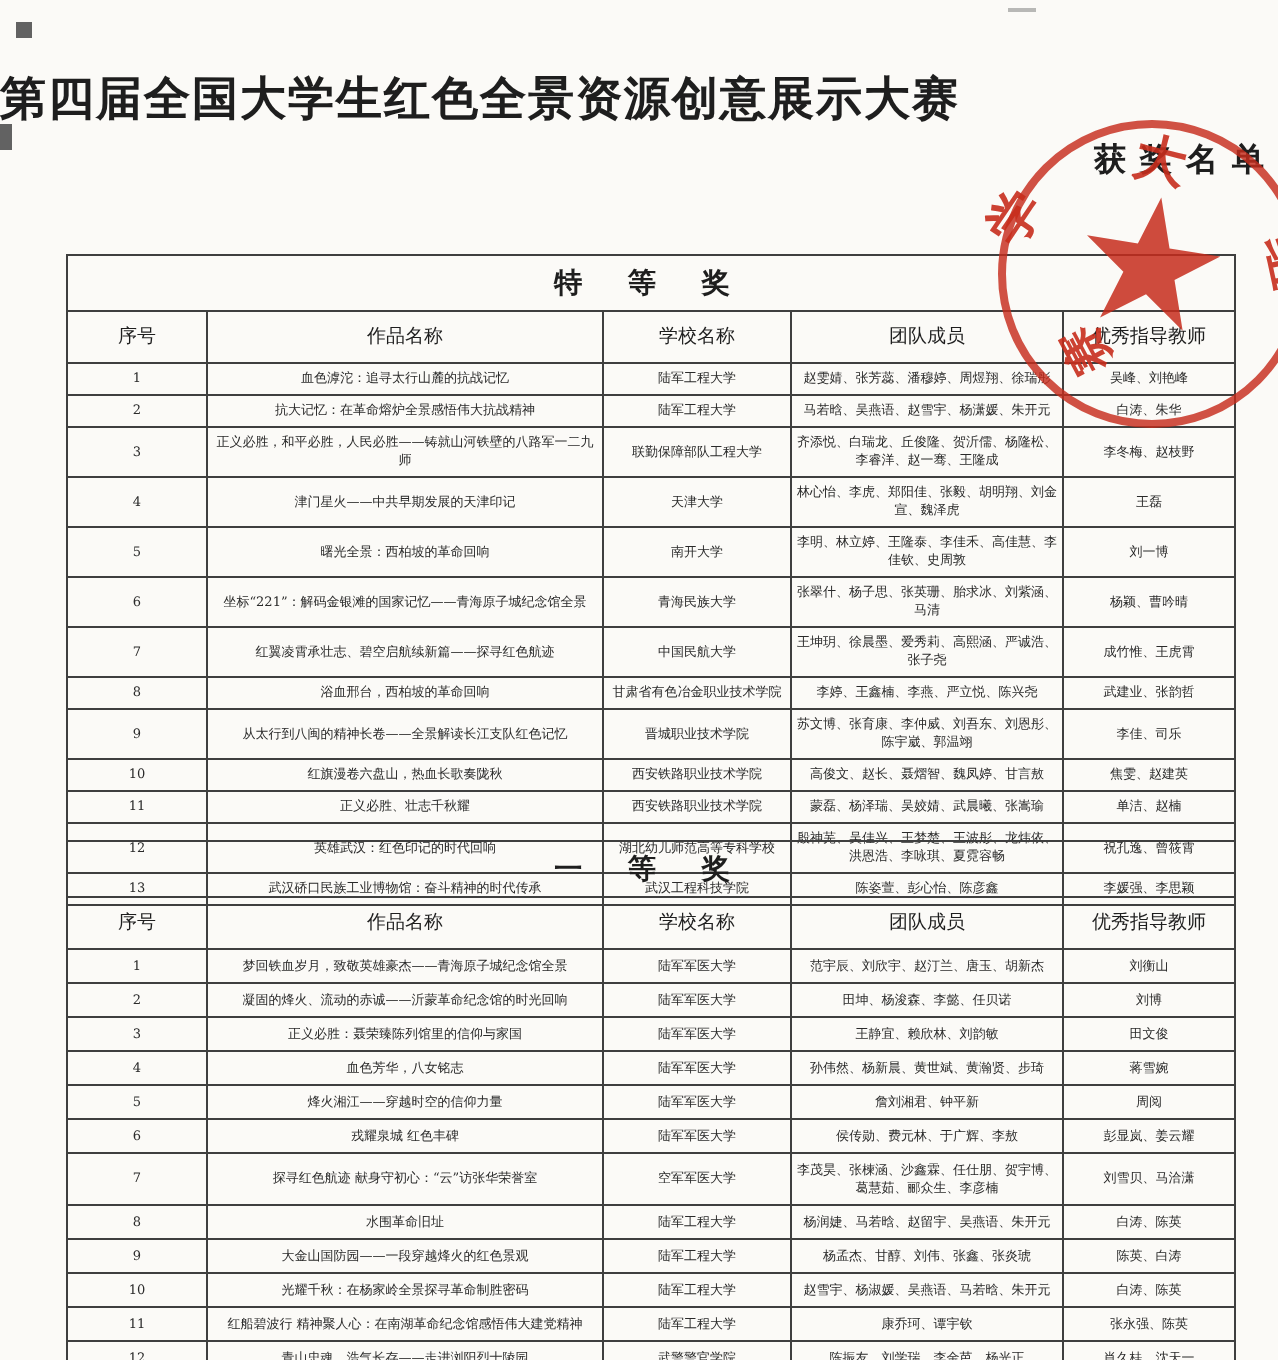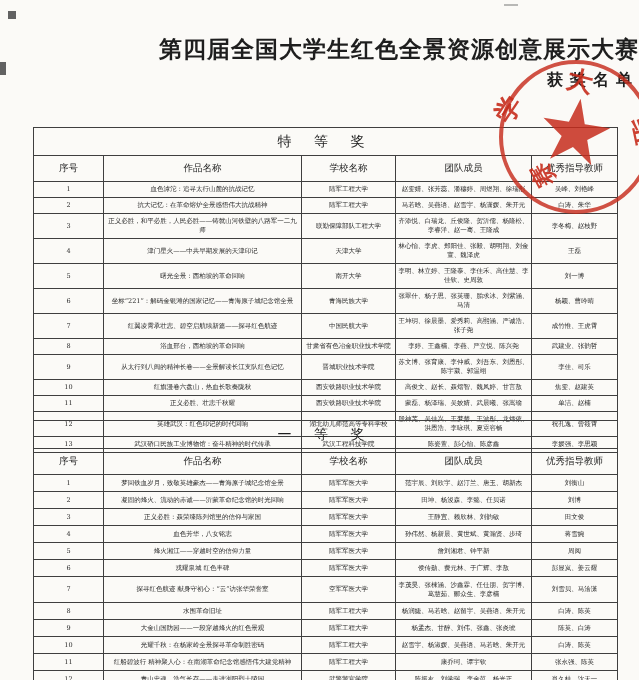--- a/index.html
+++ b/index.html
@@ -8,40 +8,40 @@
     background:#fbfaf7;color:#1e1e1e;
     font-family:"DejaVu Serif","Liberation Serif",serif;
   }
   .speck{position:absolute;background:#3c3c3c;opacity:.8;}
   #speck1{left:8px;top:11px;width:8px;height:8px;}
   #speck2{left:0px;top:62px;width:6px;height:13px;}
   #speck3{left:504px;top:4px;width:14px;height:2px;opacity:.35;}
 
   .page-title{
     position:absolute;left:0;top:34px;width:100%;
-    text-align:right;font-weight:bold;font-size:23px;letter-spacing:1px;
+    text-align:left;font-weight:bold;font-size:23px;letter-spacing:1px;
   }
   .page-subtitle{
     position:absolute;left:0;top:70px;width:100%;
     text-align:right;font-weight:bold;font-size:16px;letter-spacing:7px;
   }
 
   table.award{
     position:absolute;left:33px;width:584px;
     border-collapse:collapse;table-layout:fixed;background:transparent;
   }
   #table-special{top:127px;}
   #table-first{top:420px;}
   table.award th,table.award td{
     border:1px solid #3f3f3f;
     text-align:center;vertical-align:middle;
     overflow:hidden;
   }
   .banner-cell{
-    font-size:14px;font-weight:normal;letter-spacing:9px;
+    font-size:14px;font-weight:bold;letter-spacing:9px;
     padding:5px 0 4px 0;
   }
   .col-head{
     font-size:9.5px;font-weight:normal;padding:6px 1px;
   }
   table.award td{
     font-size:6.5px;line-height:9px;padding:3px 2px;color:#2a2a2a;
   }
   #table-first td{padding:3.5px 2px;}
   td.num-cell{font-size:7px;}

